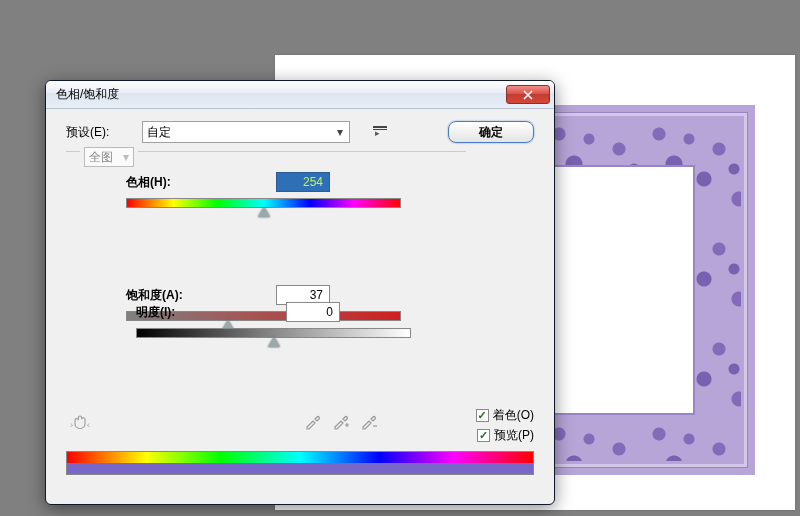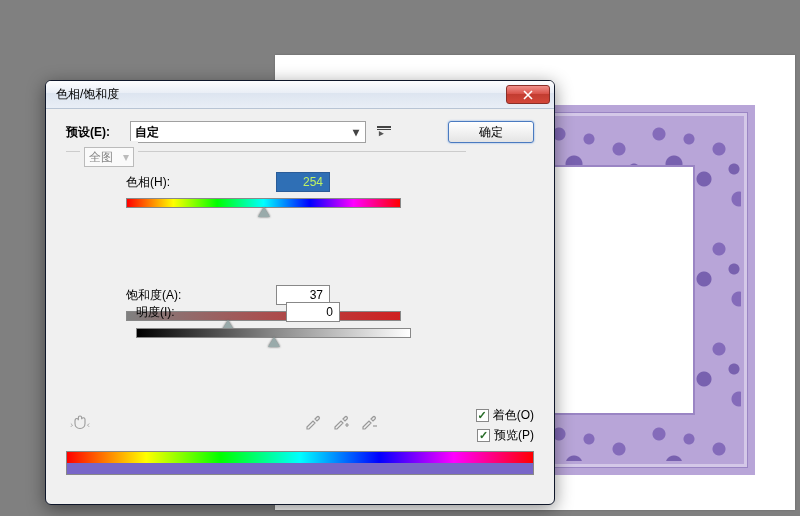--- a/index.html
+++ b/index.html
@@ -105,27 +105,26 @@
   .close-btn svg { width: 10px; height: 10px; }
 
   .dialog-body {
     position: absolute;
     inset: 28px 12px 12px 12px;
   }
 
   .preset-row {
     display: flex;
     align-items: center;
-    gap: 8px;
+    gap: 20px;
     padding: 12px 0 0 8px;
-    font-weight: bold;
   }
   .preset-label { width: 56px; }
   .preset-select {
-    width: 236px;
+    width: 208px;
     height: 22px;
     border: 1px solid #a0a0a0;
     background: #fff;
     font-size: 12px;
     padding: 2px 4px;
     display: flex;
     align-items: center;
     position: relative;
   }
   .preset-select::after {
@@ -181,21 +180,21 @@
   }
   .sb-hue { top: 20px; }
   .sb-sat { top: 85px; margin-top: 48px; }
   .sb-light { top: 150px; margin-left: 10px; }
 
   .slider-row {
     display: flex;
     align-items: center;
     margin-bottom: 6px;
   }
-  .slider-label { width: 150px; }
+  .slider-label { width: 150px; font-weight: bold; }
   .slider-input {
     width: 54px;
     height: 20px;
     border: 1px solid #888;
     background: #fff;
     text-align: right;
     padding: 2px 6px;
     font-size: 12px;
     font-family: inherit;
   }
@@ -237,25 +236,25 @@
     right: 8px;
     top: 12px;
     width: 86px;
     display: flex;
     flex-direction: column;
     gap: 10px;
   }
   .dlg-btn {
     height: 22px;
     border: 1px solid #8a8a8a;
-    border-radius: 3px;
+    border-radius: 8px;
     background: linear-gradient(to bottom, #fff, #e4e4e4);
     font-size: 12px;
     cursor: pointer;
-    display: flex; align-items: center; justify-content: center;
+    display: flex; align-items: center; justify-content: center; font-weight: bold;
   }
   .dlg-btn.primary {
     border-color: #4a7ac0;
     box-shadow: 0 0 2px #6fa0e0;
   }
 
   .checkbox-row {
     position: absolute;
     right: 8px;
     display: flex;

